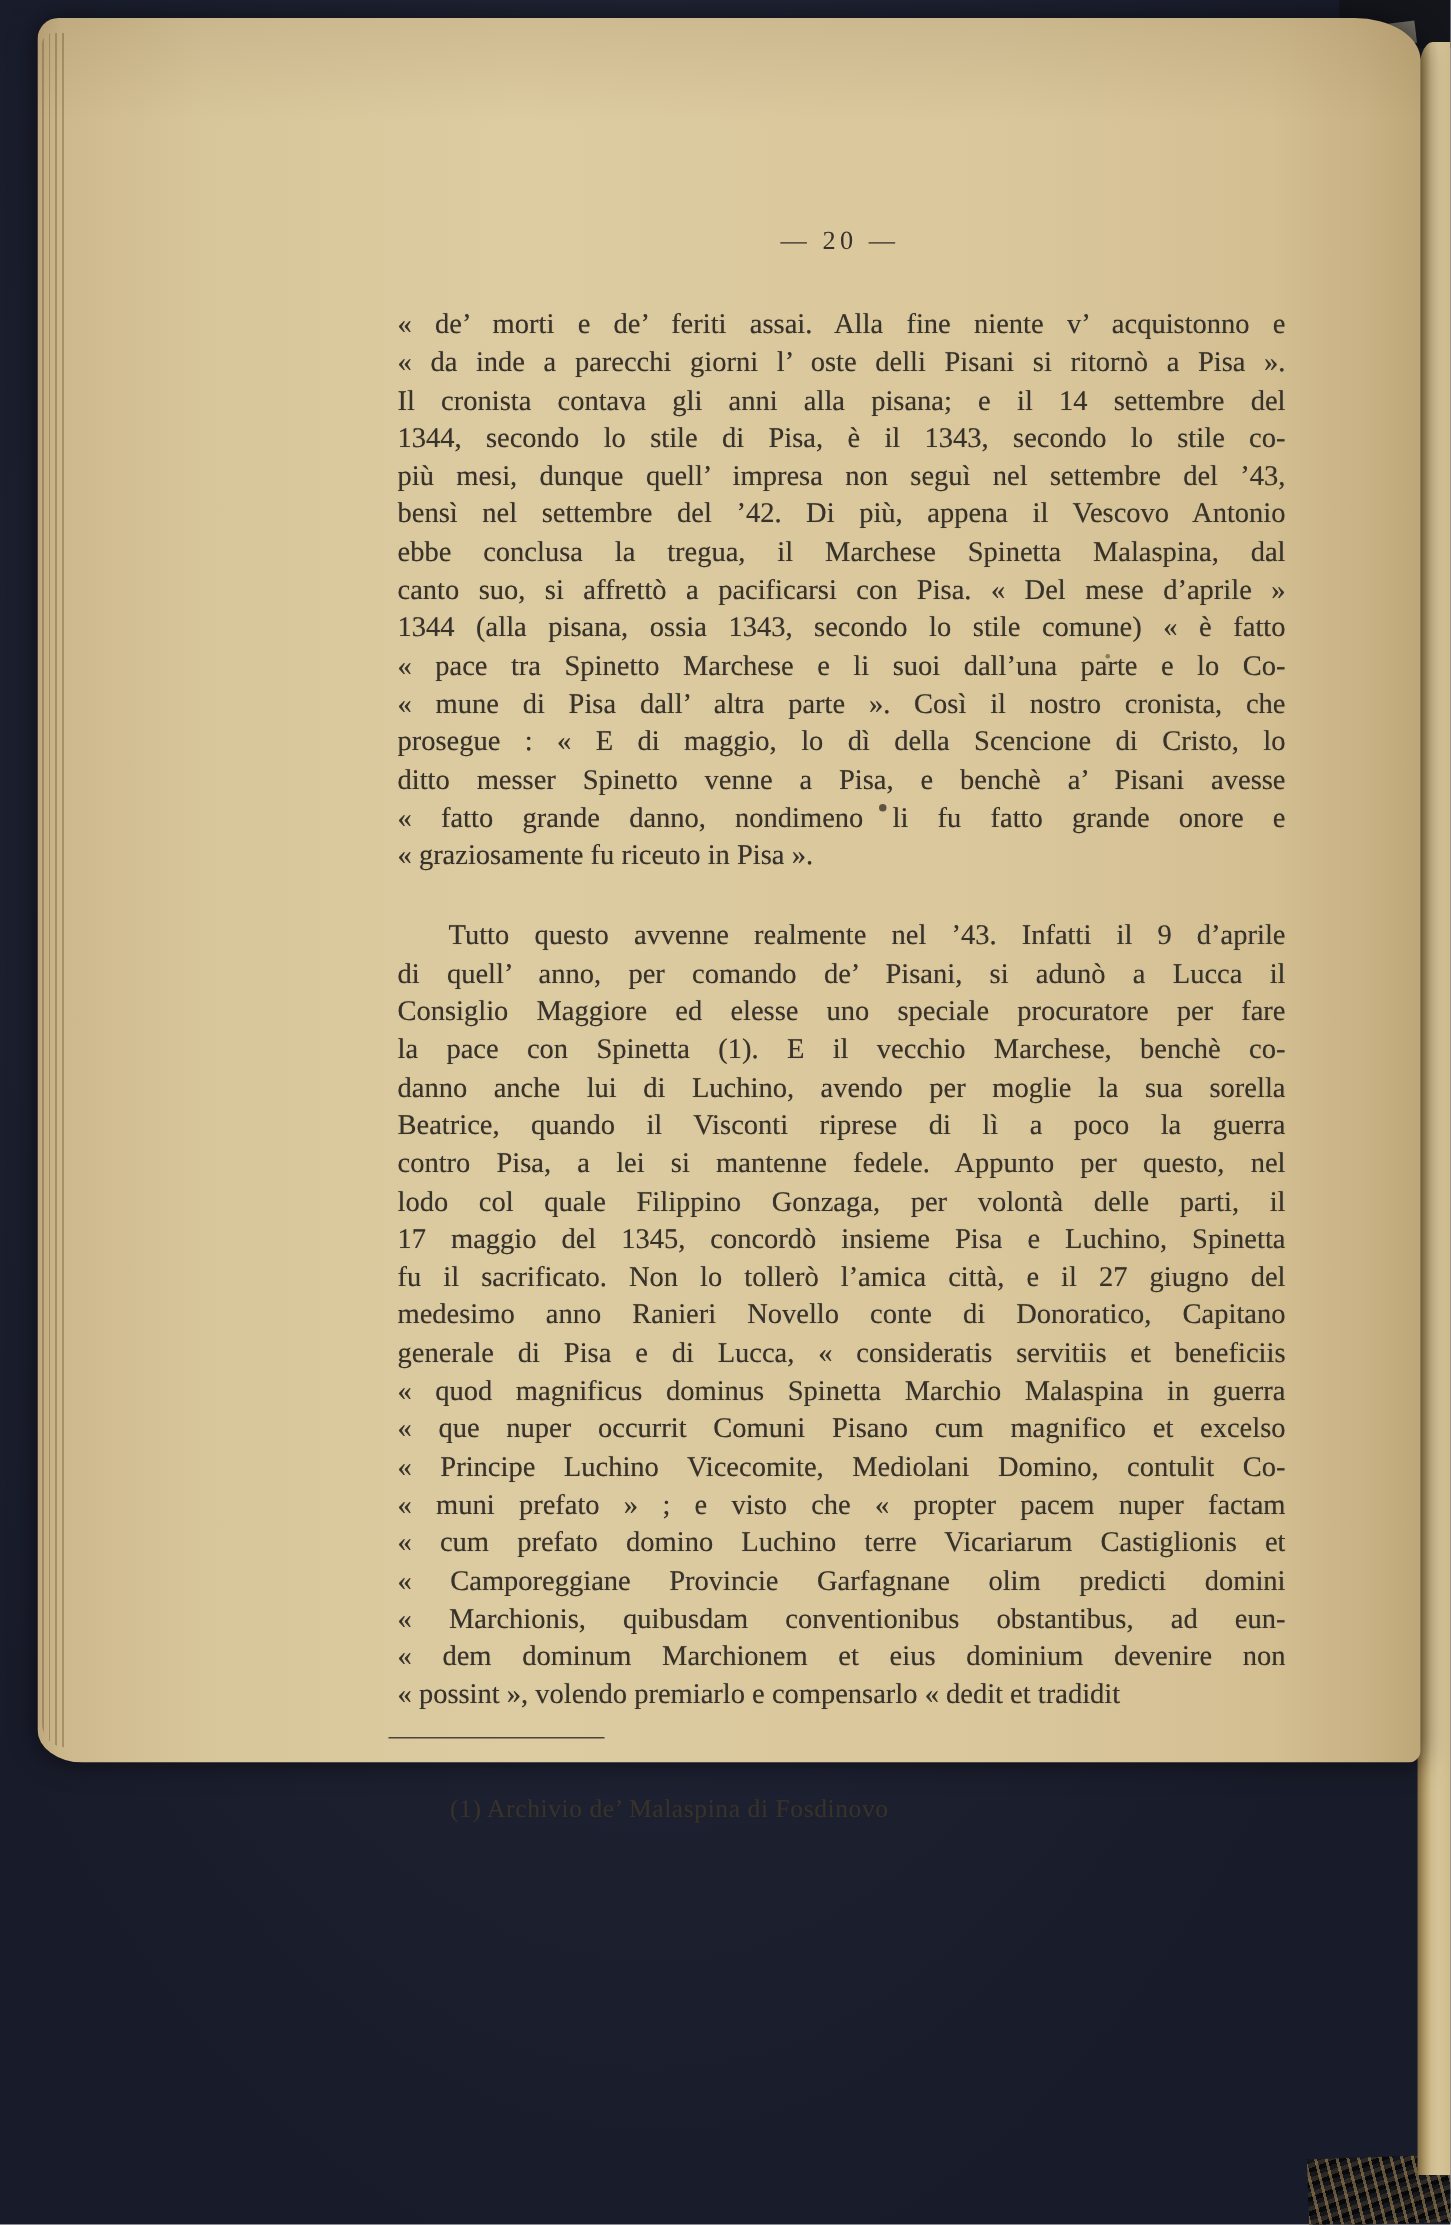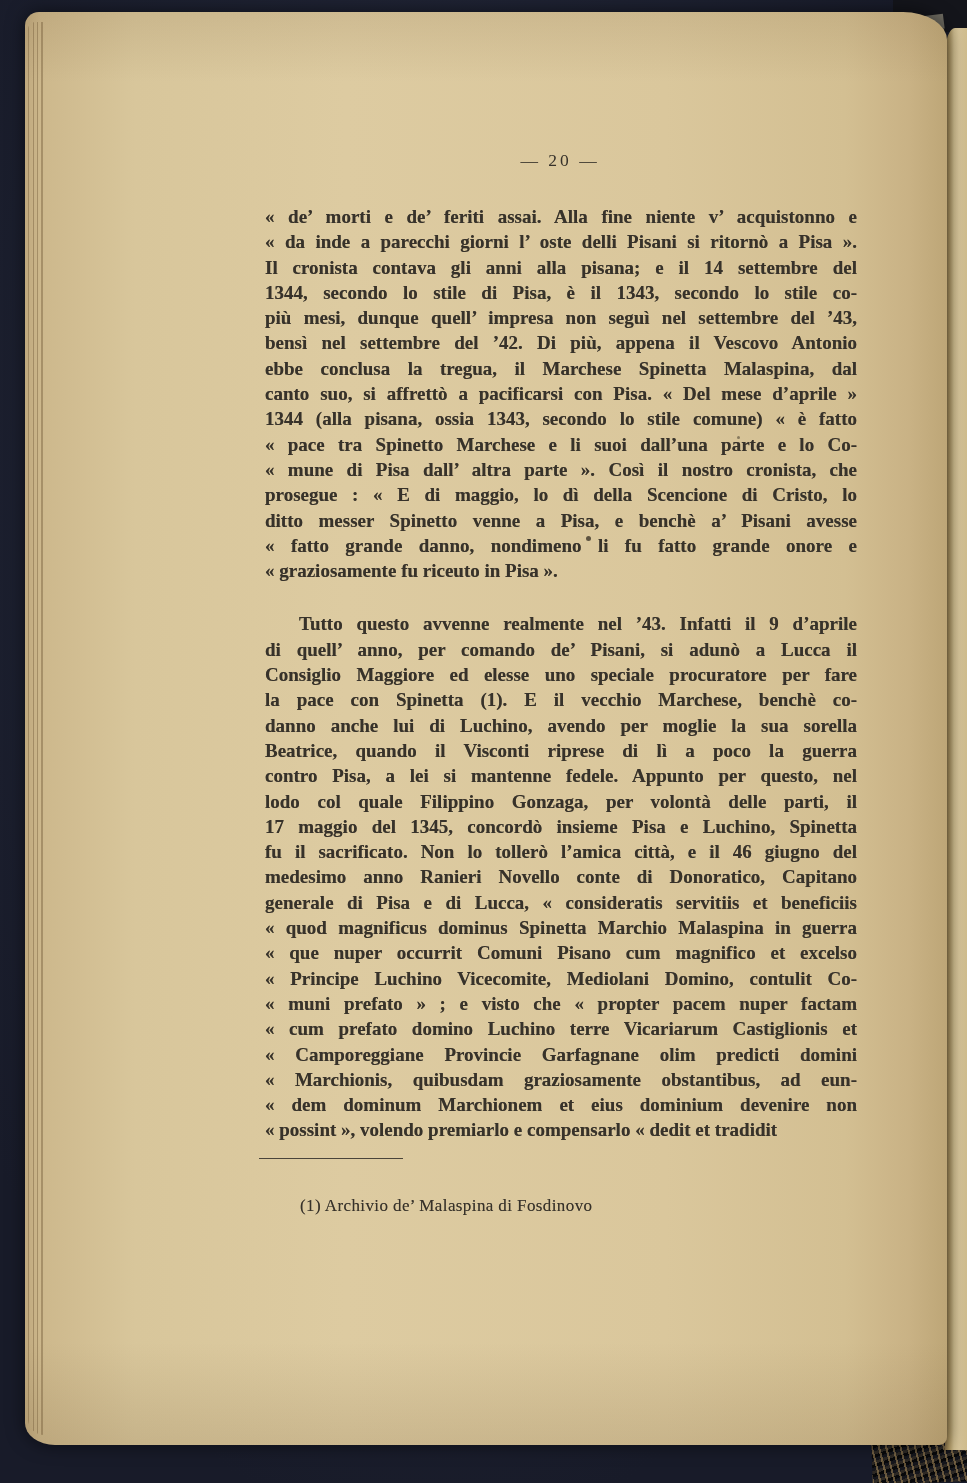--- a/index.html
+++ b/index.html
@@ -26,21 +26,21 @@
 
   
   .page-stack-right{
     position:absolute;left:945px;top:28px;width:22px;height:1422px;
     background:linear-gradient(to right,#7e6945 0,#a9925f 4px,#cdbb8e 9px,#d6c499 14px,#cfbc8d 22px);
     border-top-left-radius:10px 26px;
   }
 
   
   .page{
-    position:absolute;left:25px;top:12px;width:922px;height:1433px;
+    position:absolute;left:25px;top:12px;width:922px;height:1163px;
     background:
       linear-gradient(to bottom, rgba(115,88,52,.14) 0, rgba(0,0,0,0) 70px, rgba(0,0,0,0) 1330px, rgba(105,80,46,.16) 100%),
       linear-gradient(to right, #bfa87d 0, #cdb88c 16px, #d8c69b 110px, #ddcba1 320px, #dac79c 640px, #d3bf92 820px, #c9b285 884px, #bda677 922px);
     border-radius:14px 44px 8px 30px / 14px 28px 8px 22px;
     box-shadow:0 0 18px rgba(0,0,0,.55);
   }
   
   .stack-lines{
     position:absolute;left:3px;top:10px;bottom:10px;width:16px;
     background:repeating-linear-gradient(90deg, rgba(116,92,58,.55) 0 1px, rgba(0,0,0,0) 1px 4.5px);
@@ -50,21 +50,20 @@
   .page-header{
     position:absolute;left:240px;top:138px;width:590px;height:24px;
     text-align:center;font-size:17.5px;letter-spacing:3px;color:var(--ink,#37322a);
   }
 
   .text-block{position:absolute;left:240px;top:192px;width:592px;}
   .line{
     height:25.3px;line-height:25.3px;font-size:19px;color:var(--ink,#37322a);
     text-align:justify;text-align-last:justify;overflow:hidden;white-space:nowrap;
     text-shadow:0 0 .5px rgba(55,50,42,.55);
-    font-weight:bold;
   }
   .line.indent{padding-left:34px;margin-top:28px;}
   .line.nojust{text-align-last:left;}
 
   .footnote-rule{position:absolute;left:234px;top:1146px;width:144px;height:0;border-top:1.5px solid #4a443a;}
   .footnote{
     position:absolute;left:275px;top:1162px;width:557px;height:24px;
     font-size:17px;color:var(--ink,#37322a);letter-spacing:.4px;
     text-shadow:0 0 .5px rgba(55,50,42,.5);
     margin-top:22px;
@@ -109,30 +108,30 @@
         <div class="line nojust">« graziosamente fu riceuto in Pisa ».</div>
         <div class="line indent">Tutto questo avvenne realmente nel ’43. Infatti il 9 d’aprile</div>
         <div class="line">di quell’ anno, per comando de’ Pisani, si adunò a Lucca il</div>
         <div class="line">Consiglio Maggiore ed elesse uno speciale procuratore per fare</div>
         <div class="line">la pace con Spinetta (1). E il vecchio Marchese, benchè co-</div>
         <div class="line">danno anche lui di Luchino, avendo per moglie la sua sorella</div>
         <div class="line">Beatrice, quando il Visconti riprese di lì a poco la guerra</div>
         <div class="line">contro Pisa, a lei si mantenne fedele. Appunto per questo, nel</div>
         <div class="line">lodo col quale Filippino Gonzaga, per volontà delle parti, il</div>
         <div class="line">17 maggio del 1345, concordò insieme Pisa e Luchino, Spinetta</div>
-        <div class="line">fu il sacrificato. Non lo tollerò l’amica città, e il 46 giugno del</div>
+        <div class="line">fu il sacrificato. Non lo tollerò l’amica città, e il 27 giugno del</div>
         <div class="line">medesimo anno Ranieri Novello conte di Donoratico, Capitano</div>
         <div class="line">generale di Pisa e di Lucca, « consideratis servitiis et beneficiis</div>
         <div class="line">« quod magnificus dominus Spinetta Marchio Malaspina in guerra</div>
         <div class="line">« que nuper occurrit Comuni Pisano cum magnifico et excelso</div>
         <div class="line">« Principe Luchino Vicecomite, Mediolani Domino, contulit Co-</div>
         <div class="line">« muni prefato » ; e visto che « propter pacem nuper factam</div>
         <div class="line">« cum prefato domino Luchino terre Vicariarum Castiglionis et</div>
         <div class="line">« Camporeggiane Provincie Garfagnane olim predicti domini</div>
-        <div class="line">« Marchionis, quibusdam graziosamente obstantibus, ad eun-</div>
+        <div class="line">« Marchionis, quibusdam conventionibus obstantibus, ad eun-</div>
         <div class="line">« dem dominum Marchionem et eius dominium devenire non</div>
         <div class="line nojust">« possint », volendo premiarlo e compensarlo « dedit et tradidit</div>
       </div>
 
     <div class="footnote-rule"></div>
     <div class="footnote">(1) Archivio de’ Malaspina di Fosdinovo</div>
 
     <div class="ink-spot s1"></div>
     <div class="ink-spot s2"></div>
   </div>

